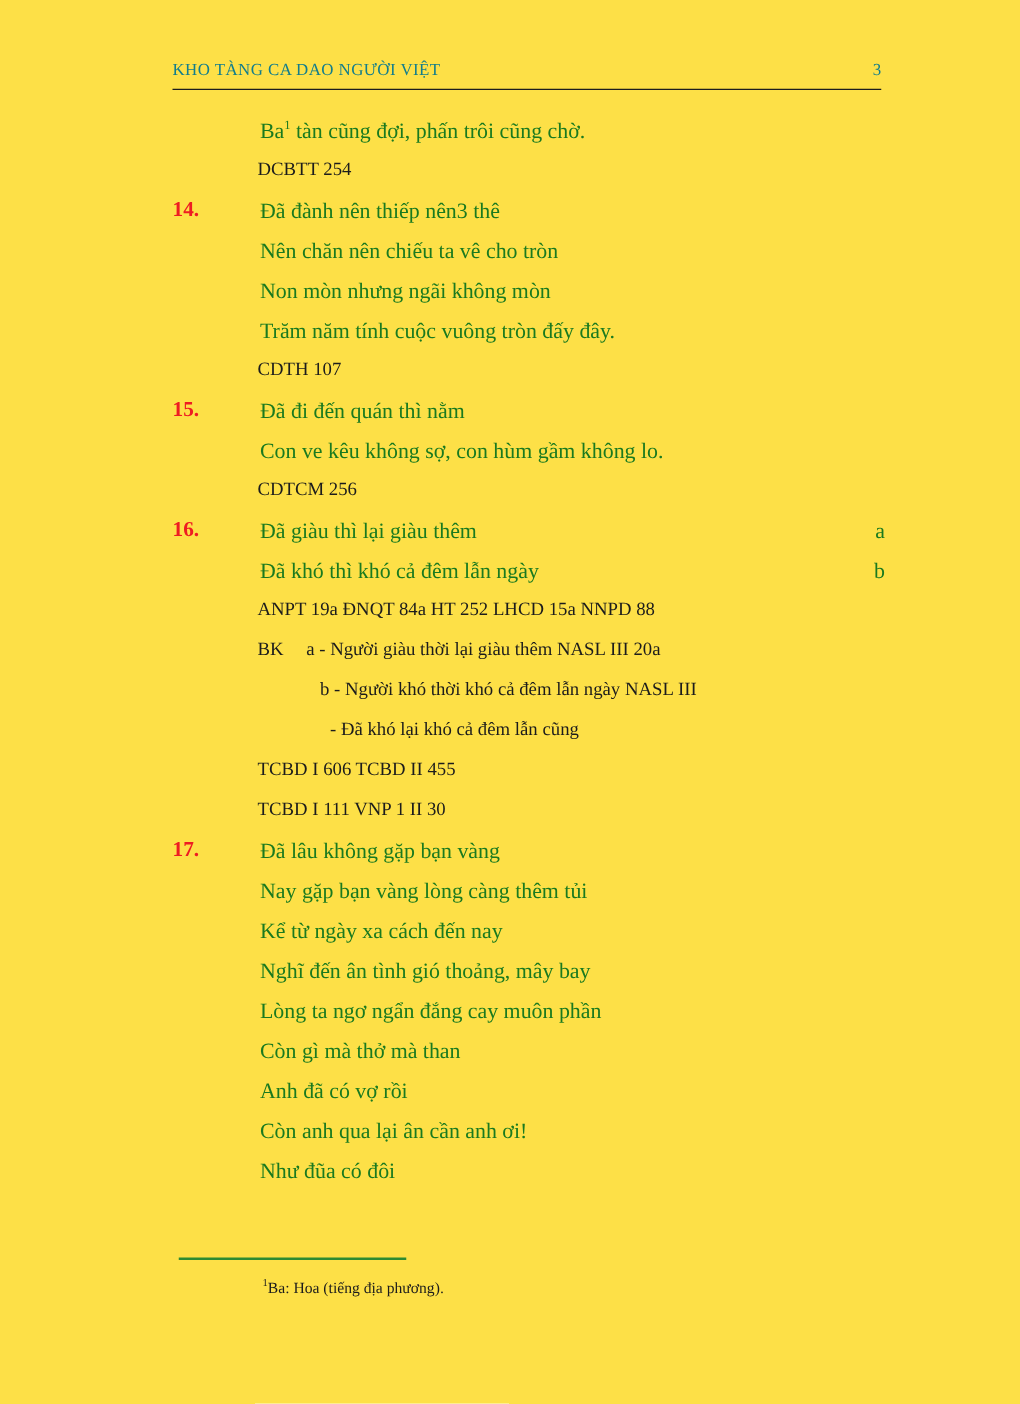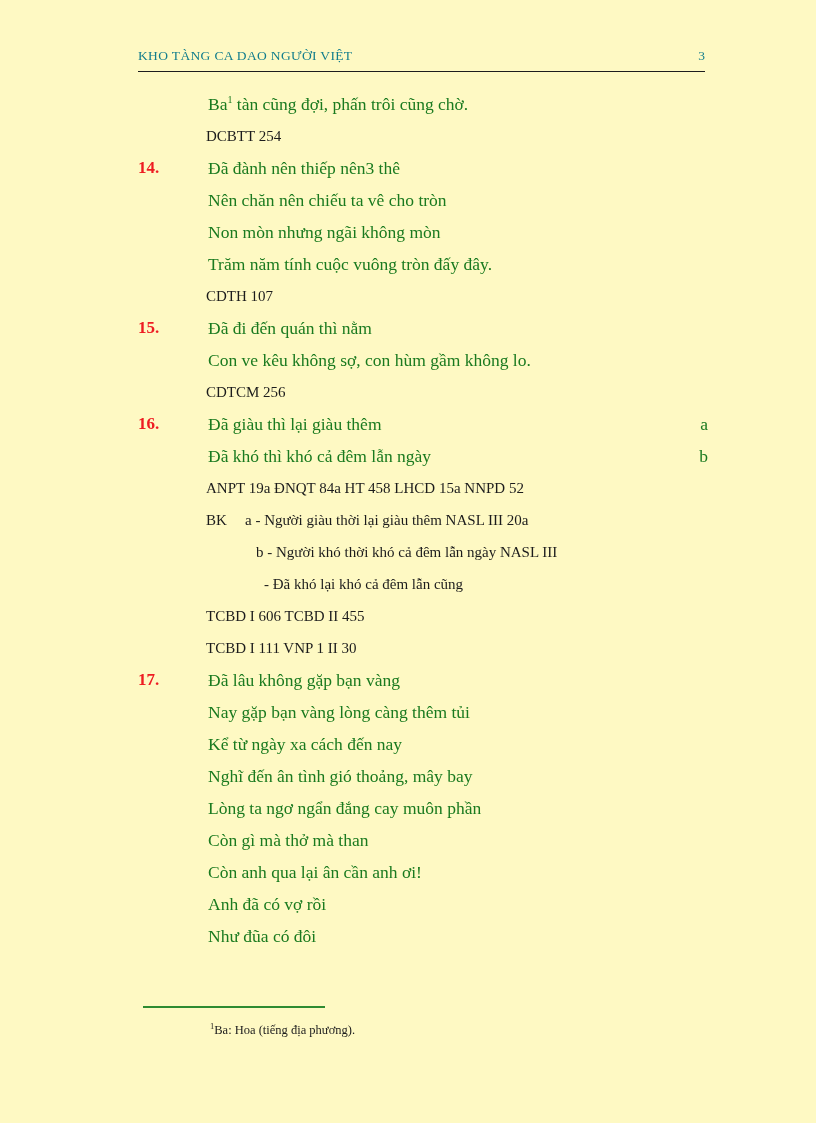--- a/index.html
+++ b/index.html
@@ -7,21 +7,21 @@
     margin: 0;
     padding: 0;
     background: #ffffff;
   }
 
   .page {
     position: relative;
     width: 816px;
     height: 1123px;
     margin: 0 auto;
-    background: #fef9c3;
+    background: #fde047;
     overflow: hidden;
     font-family: "Liberation Serif", "DejaVu Serif", serif;
     -webkit-font-smoothing: antialiased;
   }
 
   
   .running-head {
     position: absolute;
     left: 138px;
     top: 48px;
@@ -203,21 +203,21 @@
         <span class="entry-num">16.</span>
         <span class="verse">Đã giàu thì lại giàu thêm</span>
         <span class="marker">a</span>
       </div>
       <div class="line">
         <span class="entry-num"></span>
         <span class="verse">Đã khó thì khó cả đêm lẫn ngày</span>
         <span class="marker">b</span>
       </div>
       <div class="line">
-        <span class="ref lvl-bk">ANPT 19a ĐNQT 84a HT 458 LHCD 15a NNPD 52</span>
+        <span class="ref lvl-bk">ANPT 19a ĐNQT 84a HT 252 LHCD 15a NNPD 88</span>
       </div>
       <div class="line">
         <span class="bk-label">BK</span>
         <span class="ref lvl-a">a - Người giàu thời lại giàu thêm NASL III 20a</span>
       </div>
       <div class="line">
         <span class="ref lvl-b">b - Người khó thời khó cả đêm lẫn ngày NASL III</span>
       </div>
       <div class="line">
         <span class="ref lvl-dash">- Đã khó lại khó cả đêm lẫn cũng</span>
@@ -247,25 +247,25 @@
       <div class="line">
         <span class="entry-num"></span>
         <span class="verse">Lòng ta ngơ ngẩn đắng cay muôn phần</span>
       </div>
       <div class="line">
         <span class="entry-num"></span>
         <span class="verse">Còn gì mà thở mà than</span>
       </div>
       <div class="line">
         <span class="entry-num"></span>
+        <span class="verse">Anh đã có vợ rồi</span>
+      </div>
+      <div class="line">
+        <span class="entry-num"></span>
         <span class="verse">Còn anh qua lại ân cần anh ơi!</span>
-      </div>
-      <div class="line">
-        <span class="entry-num"></span>
-        <span class="verse">Anh đã có vợ rồi</span>
       </div>
       <div class="line">
         <span class="entry-num"></span>
         <span class="verse">Như đũa có đôi</span>
       </div>
     </div>
 
   <div class="footnote-rule"></div>
   <div class="footnote">
     <sup>1</sup><span>Ba: Hoa (tiếng địa phương).</span>

